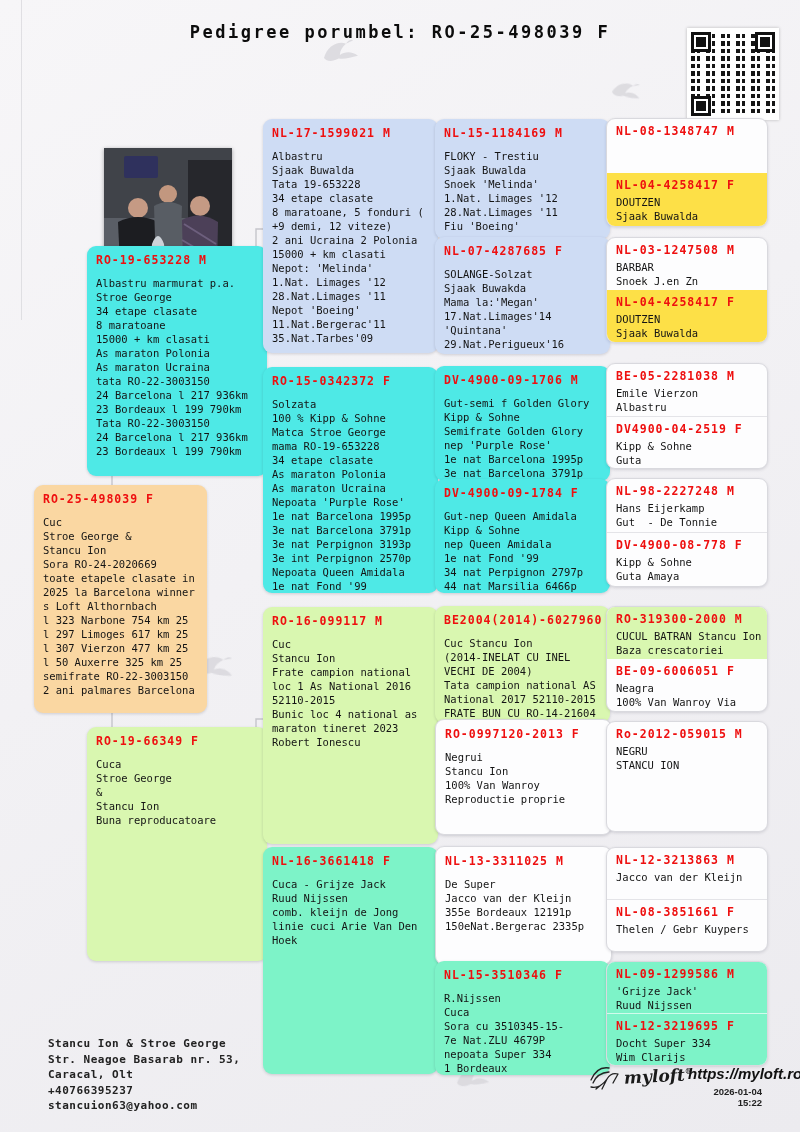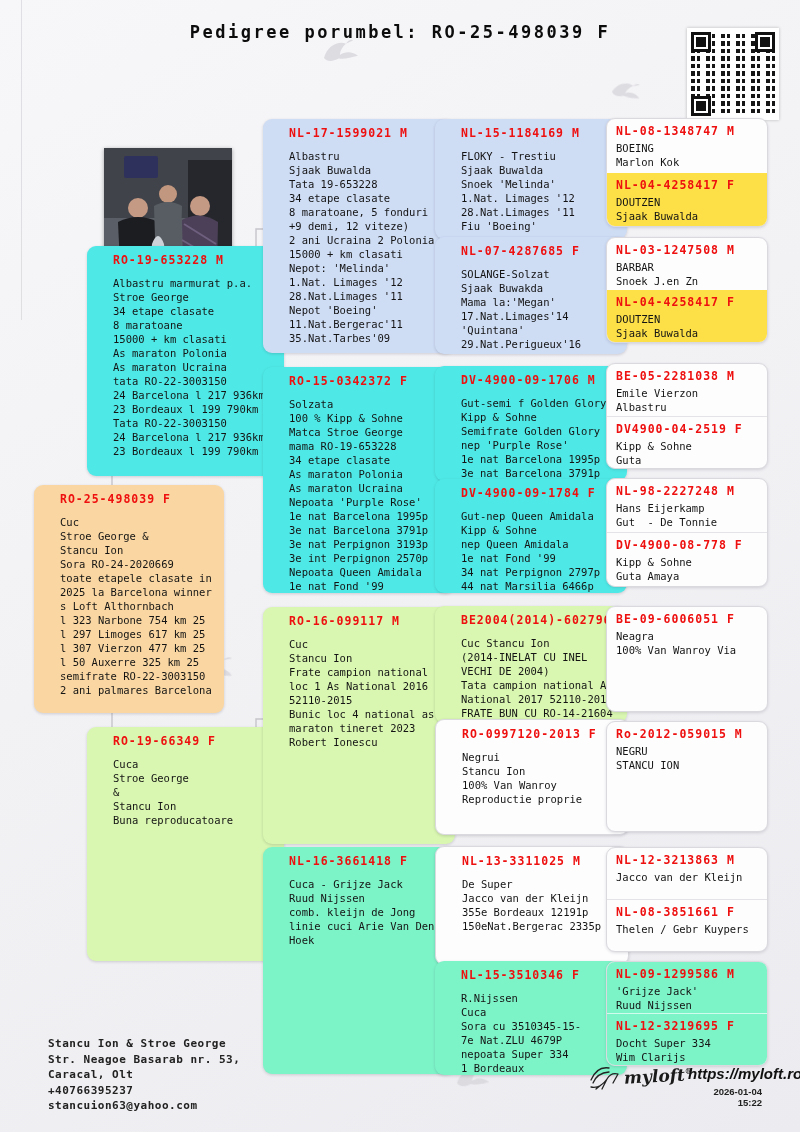--- a/index.html
+++ b/index.html
@@ -3,21 +3,21 @@
 <meta charset="utf-8">
 <style>
   html,body{margin:0;padding:0;background:#e8e7ea;}
   .page{position:relative;width:800px;height:1132px;margin:0 auto;overflow:hidden;
         background:linear-gradient(150deg,#f7f6f8 0%,#f2f1f4 45%,#ecebef 100%);
         font-family:"DejaVu Sans Mono","Liberation Mono",monospace;color:#141414;}
   .crease{position:absolute;left:21px;top:0;width:1px;height:320px;background:#d6d5da;opacity:.7;}
   .title{position:absolute;left:0;right:0;top:22px;text-align:center;font-size:17px;font-weight:bold;
          letter-spacing:2.5px;color:#0c0c0c;}
   
-  .box{position:absolute;border-radius:9px;padding:7px 8px 6px 26px;overflow:hidden;
+  .box{position:absolute;border-radius:9px;padding:7px 8px 6px 9px;overflow:hidden;
        box-shadow:0 1px 3px rgba(40,40,60,.18);}
   .ring{color:#ee0f0f;font-weight:bold;font-size:11.5px;letter-spacing:1px;margin-bottom:9px;white-space:pre;}
   .body .ln{font-size:10.5px;line-height:14px;white-space:pre;}
   .blue{background:#cedcf4;}
   .cyan{background:#4ee9e6;}
   .green{background:#d9f7b0;}
   .mint{background:#7df3c8;}
   .orange{background:#fad7a2;}
   .whitebox{background:#fdfdfe;border:1px solid #d9d9de;}
   
@@ -318,24 +318,20 @@
         <div class="ln">Sora cu 3510345-15-</div>
         <div class="ln">7e Nat.ZLU 4679P</div>
         <div class="ln">nepoata Super 334</div>
         <div class="ln">1 Bordeaux</div>
       </div>
   </div>
 
   <div class="group" style="left:606px;top:118px;width:160px;height:107px">
     <div class="entry">
       <div class="ring">NL-08-1348747 M</div>
-      <div class="body">
-          <div class="ln">BOEING</div>
-          <div class="ln">Marlon Kok</div>
-        </div>
     </div>
     <div class="entry pink">
       <div class="ring">NL-04-4258417 F</div>
       <div class="body">
           <div class="ln">DOUTZEN</div>
           <div class="ln">Sjaak Buwalda</div>
         </div>
     </div>
   </div>
   <div class="group" style="left:606px;top:237px;width:160px;height:104px">
@@ -380,20 +376,27 @@
     </div>
     <div class="entry divide">
       <div class="ring">DV-4900-08-778 F</div>
       <div class="body">
           <div class="ln">Kipp &amp; Sohne</div>
           <div class="ln">Guta Amaya</div>
         </div>
     </div>
   </div>
   <div class="group" style="left:606px;top:606px;width:160px;height:104px">
+    <div class="entry egreen">
+      <div class="ring">RO-319300-2000 M</div>
+      <div class="body">
+          <div class="ln">CUCUL BATRAN Stancu Ion</div>
+          <div class="ln">Baza crescatoriei</div>
+        </div>
+    </div>
     <div class="entry">
       <div class="ring">BE-09-6006051 F</div>
       <div class="body">
           <div class="ln">Neagra</div>
           <div class="ln">100% Van Wanroy Via</div>
         </div>
     </div>
   </div>
   <div class="group" style="left:606px;top:721px;width:160px;height:109px">
     <div class="entry">

